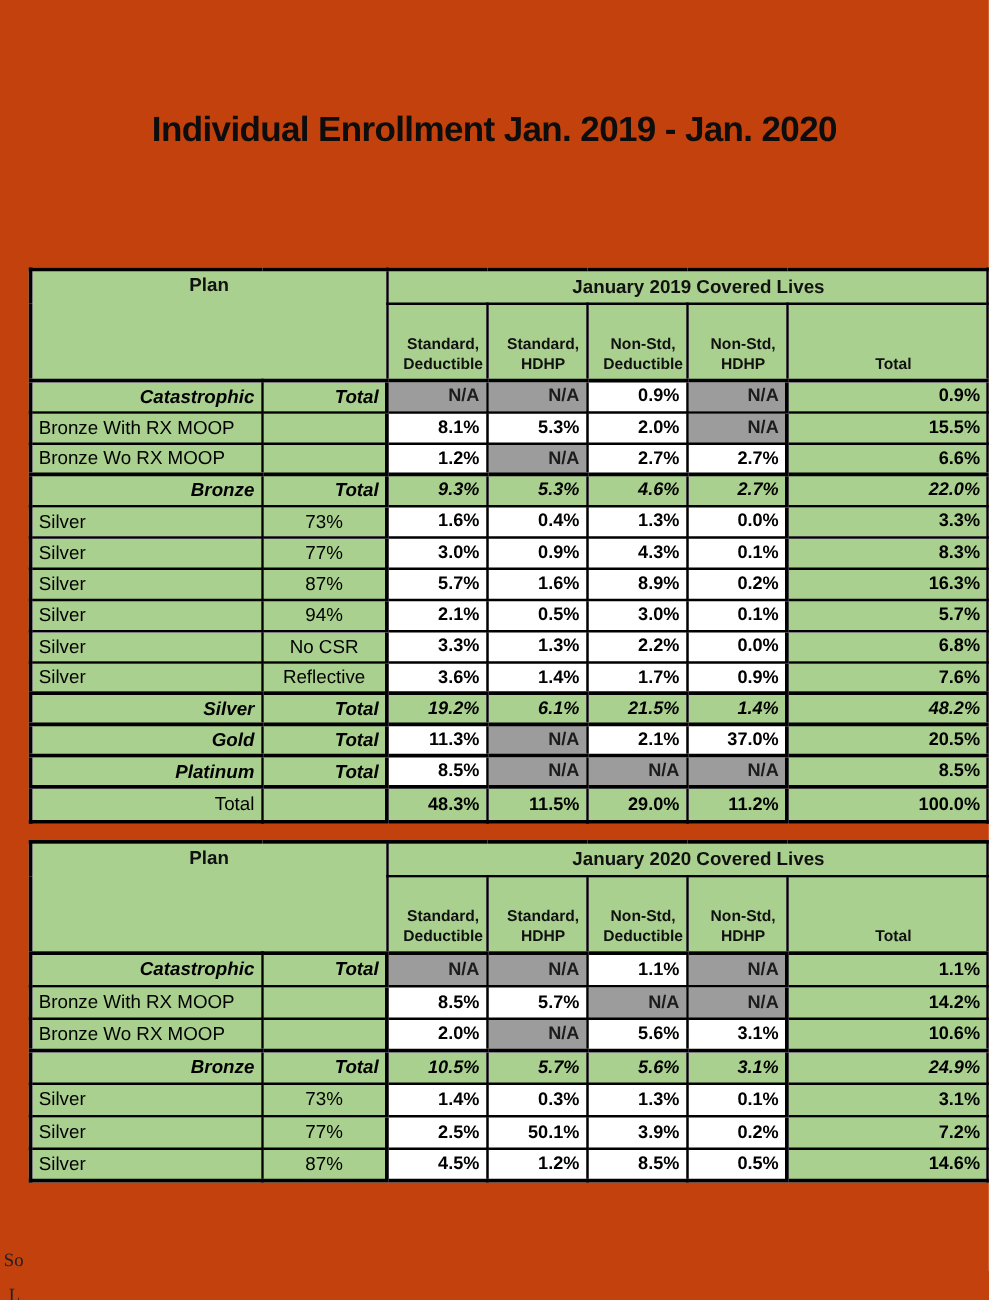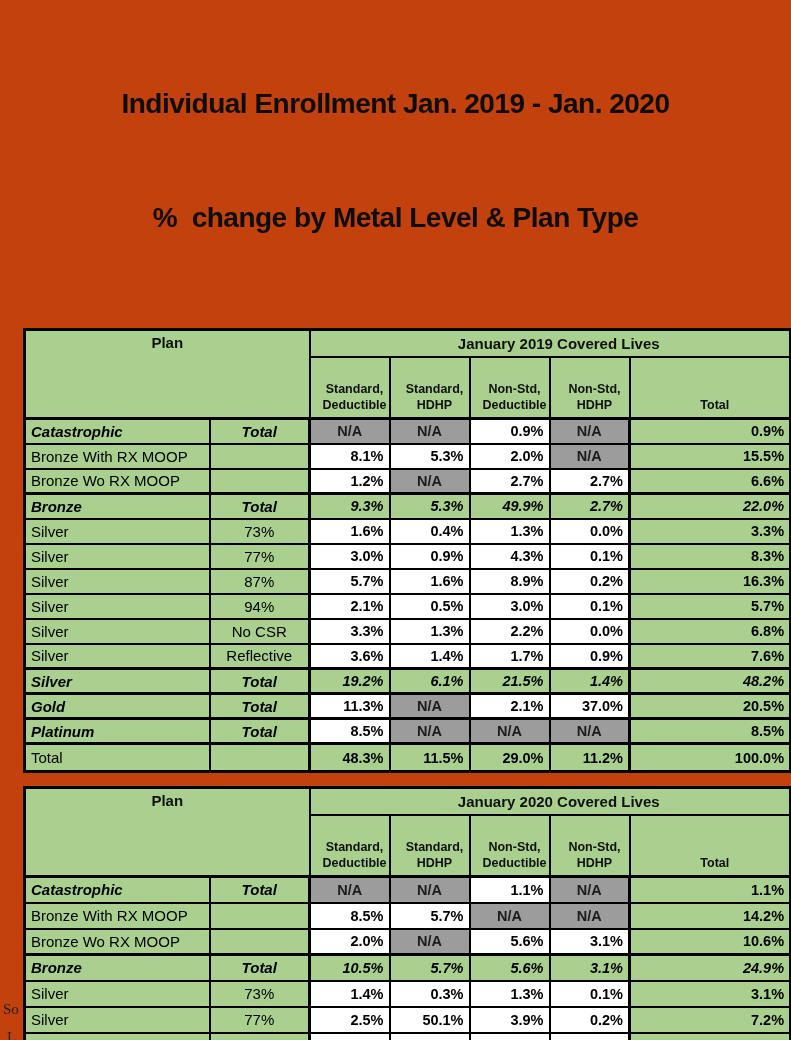--- a/index.html
+++ b/index.html
@@ -24,42 +24,41 @@
   tr.h2 th{height:62px;vertical-align:bottom;padding-bottom:4px;
     font-size:12.5px;line-height:16px;border-bottom:3px solid var(--border);padding-left:12px;padding-right:2px;}
   th.total-h{padding-bottom:7px;}
   tbody td{font-size:15px;height:25px;white-space:nowrap;}
   .t2 tbody td{height:26px;}
   td.label{background:var(--green);text-align:left;}
   td.sub{background:var(--green);text-align:center;}
   td:nth-child(2){border-right:3px solid var(--border);}
   td:nth-child(6){border-right:3px solid var(--border);}
   td.val{text-align:right;font-weight:600;font-size:14.5px;}
-  td.val.na{background:var(--gray);text-align:center;color:#1c1c1c;}
+  td.val.na{background:var(--gray);text-align:right;color:#1c1c1c;}
   td.val.white{background:#ffffff;}
   td.val.green{background:var(--green);}
   td.total{background:var(--green);text-align:right;font-weight:bold;font-size:14.5px;}
-  tr.r-metal-total td, tr.r-subtotal td, tr.r-grand td{border-top:3px solid var(--border);}
+  tr.r-metal-total td, tr.r-subtotal td, tr.r-grand td{border-top:3px solid var(--border);text-align:right;}
   tr.r-metal-total td.label, tr.r-metal-total td.sub,
   tr.r-subtotal td.label, tr.r-subtotal td.sub{font-weight:bold;font-style:italic;}
   tr.r-subtotal td.val, tr.r-subtotal td.total{font-weight:bold;font-style:italic;}
   tr.r-grand td{font-weight:bold;height:28px;}
   tr.r-grand td.label{font-weight:normal;}
   .footnote{position:absolute;z-index:1;font-family:"Liberation Serif", serif;
     font-size:15px;color:#222;}
   .f1{left:3px;top:1001px;} .f2{left:7px;top:1029px;}
 </style>
 </head>
 <body>
 
 <div class="page">
 
   <div class="title">
     <div>Individual Enrollment Jan. 2019 - Jan. 2020</div>
-    <div>%  change by Metal Level &amp; Plan Type</div>
   </div>
 
   <div class="footnote f1">So</div>
   <div class="footnote f2">L</div>
 
   <table id="t1" class="t1">
     <colgroup>
       <col style="width:185px">
         <col style="width:100px">
       <col style="width:80px">
@@ -107,21 +106,21 @@
           <td class="val na">N/A</td>
           <td class="val white">2.7%</td>
           <td class="val white">2.7%</td>
           <td class="total">6.6%</td>
         </tr>
         <tr class="r-subtotal">
           <td class="label">Bronze</td>
           <td class="sub">Total</td>
           <td class="val green">9.3%</td>
           <td class="val green">5.3%</td>
-          <td class="val green">49.9%</td>
+          <td class="val green">4.6%</td>
           <td class="val green">2.7%</td>
           <td class="total">22.0%</td>
         </tr>
         <tr class="r-leaf">
           <td class="label">Silver</td>
           <td class="sub">73%</td>
           <td class="val white">1.6%</td>
           <td class="val white">0.4%</td>
           <td class="val white">1.3%</td>
           <td class="val white">0.0%</td>

